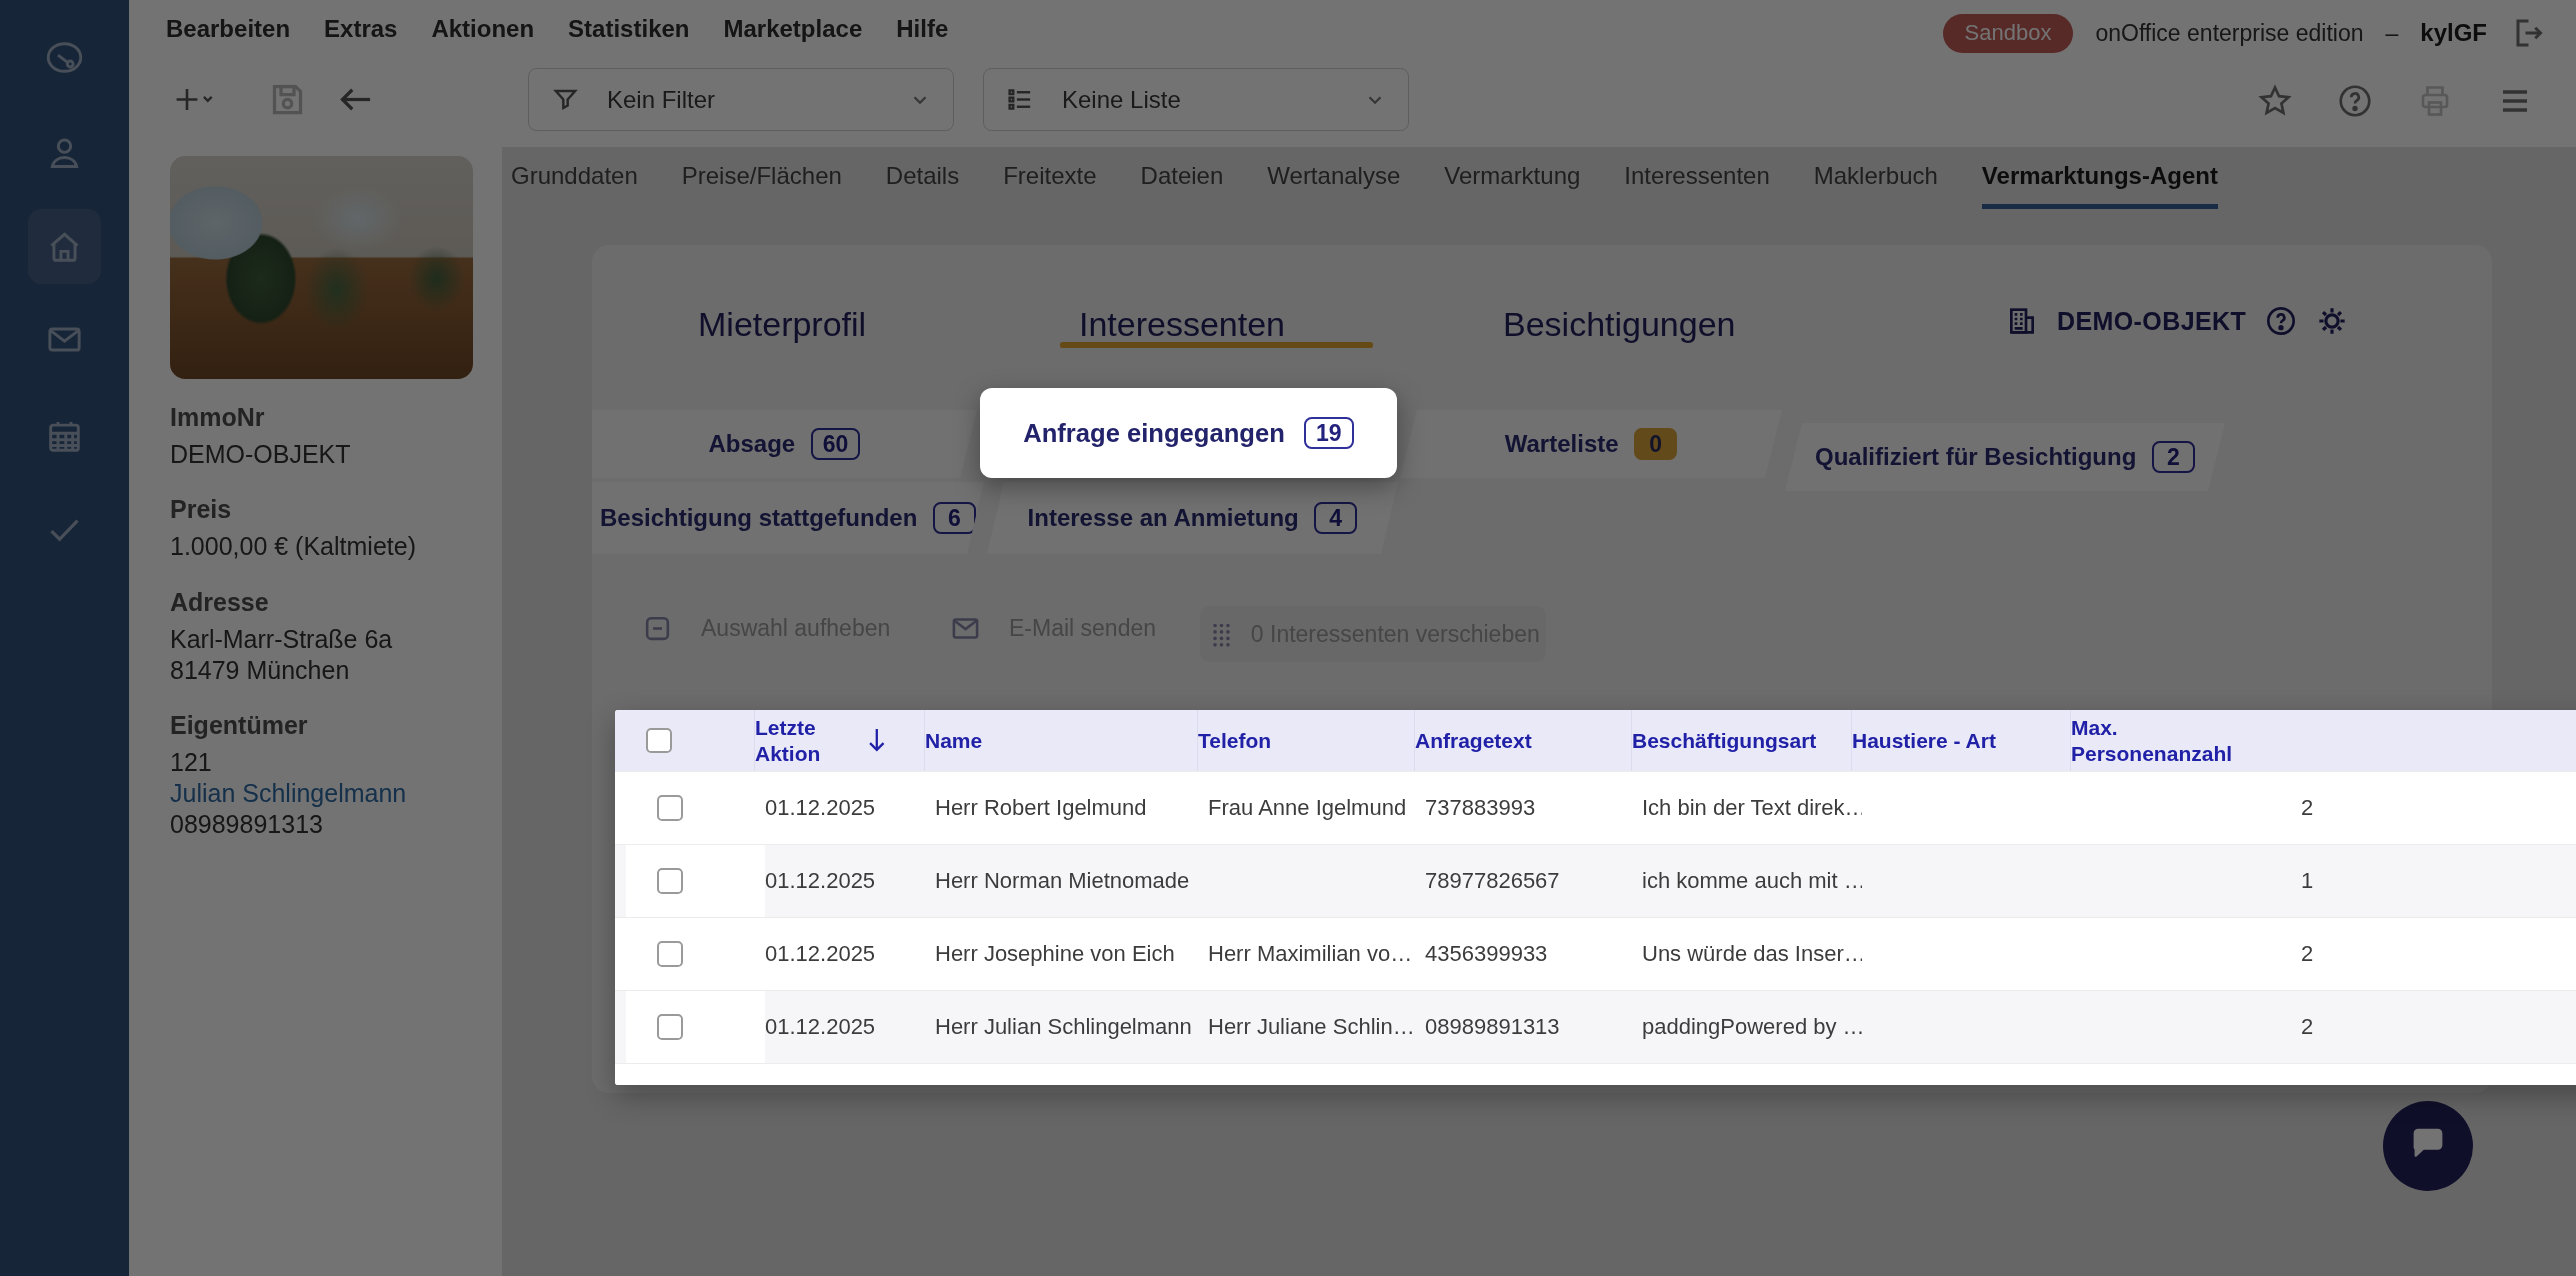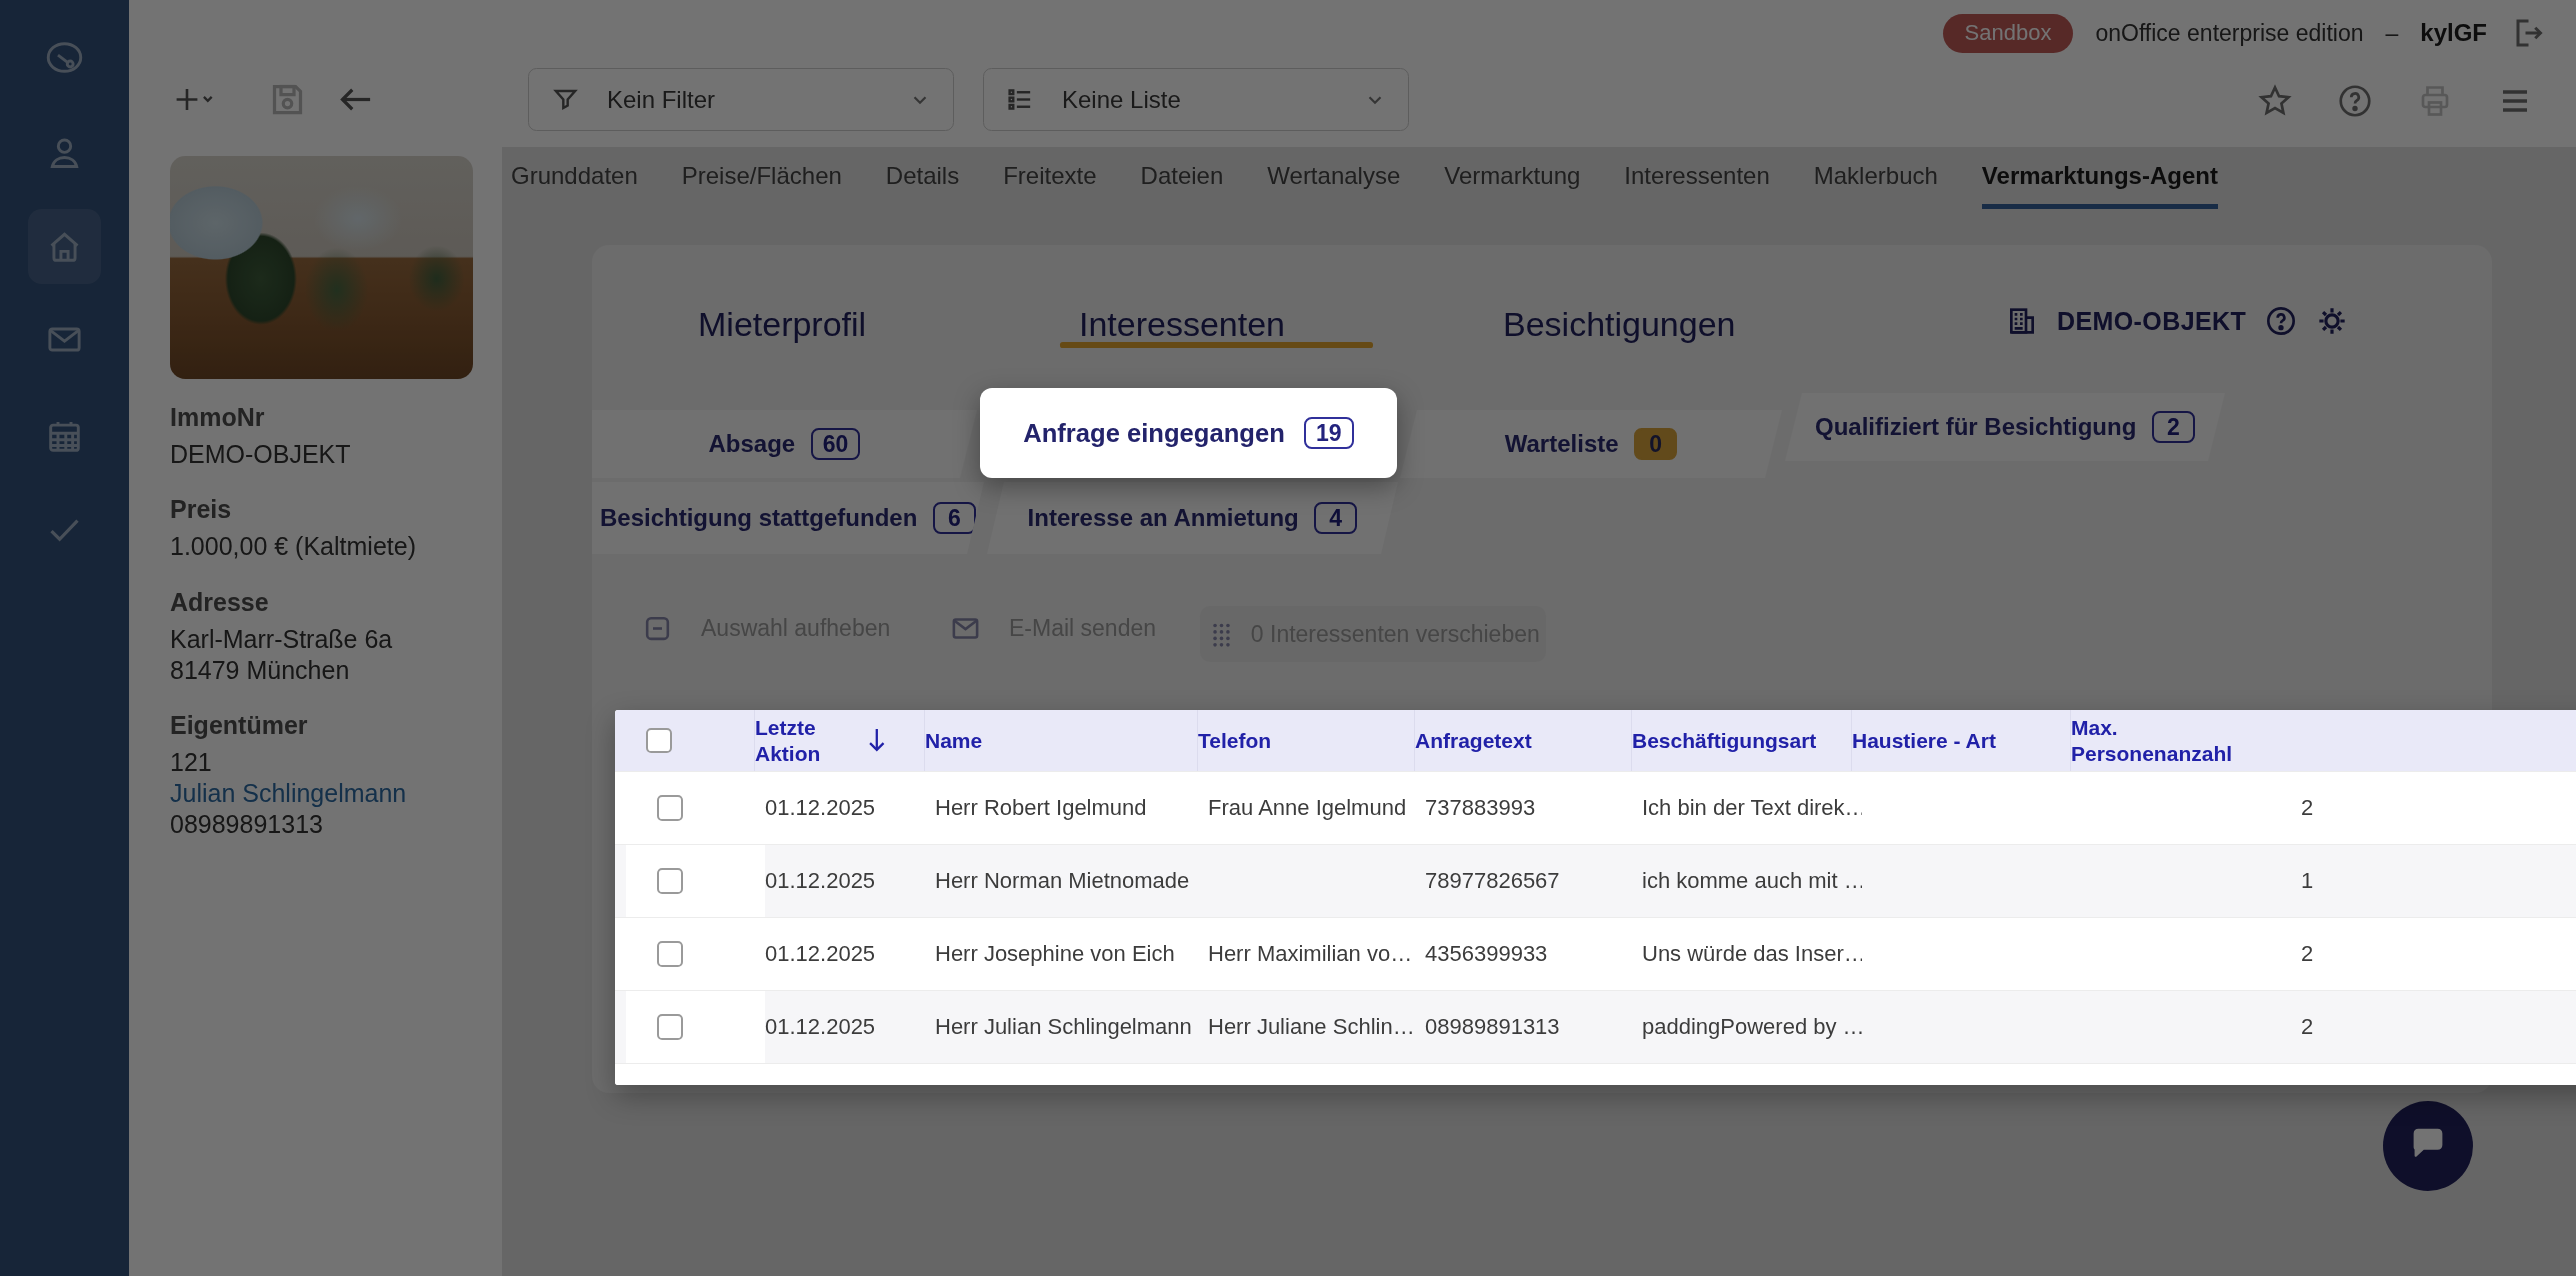--- a/index.html
+++ b/index.html
@@ -94,20 +94,28 @@
   
   #chat-btn{position:absolute;left:2383px;top:1101px;width:90px;height:90px;border-radius:50%;
        background:#22225e;display:flex;align-items:center;justify-content:center;cursor:pointer;}
 </style>
 </head>
 <body>
 
 <div id="app">
 
   <div id="topbar">
+    <div id="menu">
+      <span class="menu-item">Bearbeiten</span>
+      <span class="menu-item">Extras</span>
+      <span class="menu-item">Aktionen</span>
+      <span class="menu-item">Statistiken</span>
+      <span class="menu-item">Marketplace</span>
+      <span class="menu-item">Hilfe</span>
+    </div>
 
     <div class="right-cluster">
       <span class="sandbox-pill">Sandbox</span>
       <span class="brand">onOffice enterprise edition</span>
       <span class="dash">–</span>
       <span class="user">kylGF</span>
       <svg class="ri" viewBox="0 0 24 24" fill="none" stroke="currentColor" stroke-width="2">
         <path d="M13 4H6v16h7"></path>
           <path d="M11 12h10"></path>
           <path d="M17.5 8.5L21 12l-3.5 3.5"></path>
@@ -257,21 +265,21 @@
     </div>
 
     <div class="stage first" style="left:0;top:165px;width:385px;height:68px">
       <span class="stage-label">Absage</span>
       <span class="badge">60</span>
     </div>
     <div class="stage" style="left:808px;top:165px;width:382px;height:68px">
       <span class="stage-label">Warteliste</span>
       <span class="badge filled">0</span>
     </div>
-    <div class="stage" style="left:1193px;top:148px;width:440px;height:68px">
+    <div class="stage" style="left:1193px;top:178px;width:440px;height:68px">
       <span class="stage-label">Qualifiziert für Besichtigung</span>
       <span class="badge">2</span>
     </div>
     <div class="stage first" style="left:0;top:237px;width:392px;height:72px">
       <span class="stage-label">Besichtigung stattgefunden</span>
       <span class="badge">6</span>
     </div>
     <div class="stage" style="left:395px;top:237px;width:411px;height:72px">
       <span class="stage-label">Interesse an Anmietung</span>
       <span class="badge">4</span>

